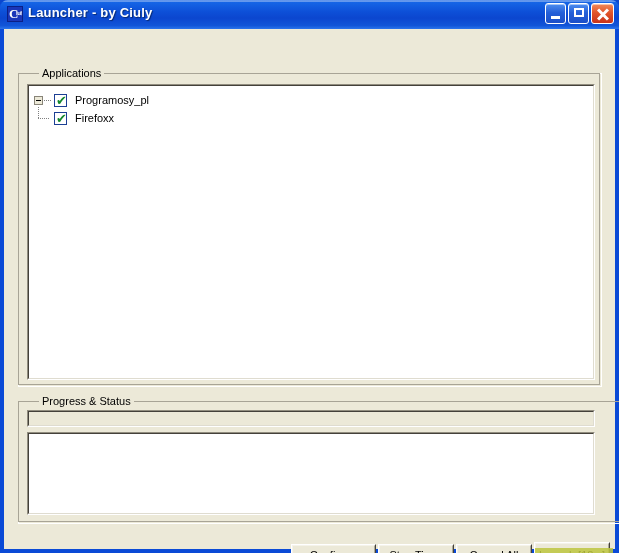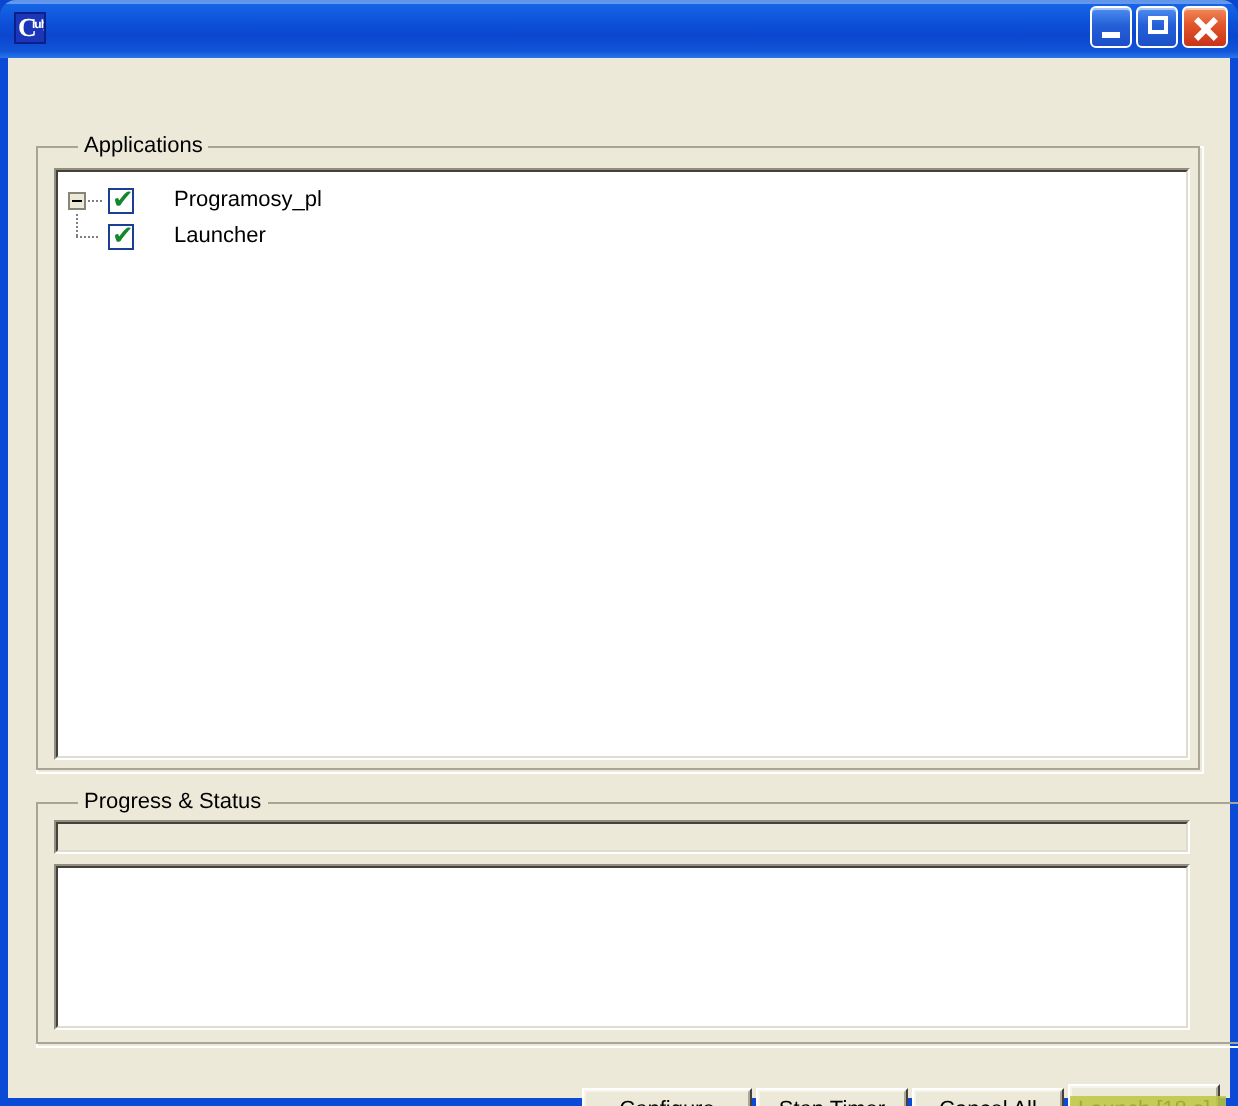--- a/index.html
+++ b/index.html
@@ -265,21 +265,21 @@
   .checkbox .chk {
     position: absolute;
     left: 1px; top: -3px;
     font-size: 13px;
     line-height: 17px;
     color: #12872c;
     font-weight: bold;
     font-family: "DejaVu Sans", sans-serif;
   }
   .tree-label {
-    margin-left: 20px;
+    margin-left: 8px;
     font-size: 11px;
     color: #000000;
     line-height: 13px;
   }
 
   
   #progress-bar {
     left: 8px; top: 8px;
     width: 568px; height: 17px;
     background: #ece9d8;
@@ -358,20 +358,21 @@
 <div class="window">
 
   <div class="titlebar">
     <div class="tb-hl"></div>
 
     <div class="tb-icon">
       <span class="ci-c">C</span>
       <span class="ci-t">iuly</span>
     </div>
 
+    <div class="tb-title">Launcher - by Ciuly</div>
 
     <div class="tb-buttons">
       <div class="tb-btn">
         <span class="g-min"></span>
       </div>
       <div class="tb-btn">
         <span class="g-max"></span>
       </div>
       <div class="tb-btn close">
         <span class="g-x1"></span>
@@ -395,21 +396,21 @@
             <span class="chk">✔</span>
           </span>
           <span class="tree-label">Programosy_pl</span>
         </div>
 
         <div class="tree-row" id="tree-row-child">
           <span class="elbow"></span>
           <span class="checkbox">
             <span class="chk">✔</span>
           </span>
-          <span class="tree-label">Launcher</span>
+          <span class="tree-label">Firefoxx</span>
         </div>
 
       </div>
     </div>
 
     <div class="group" id="group-progress">
       <div class="gb-inner"></div>
       <div class="gb-label">Progress &amp; Status</div>
 
       <div class="sunken" id="progress-bar">

